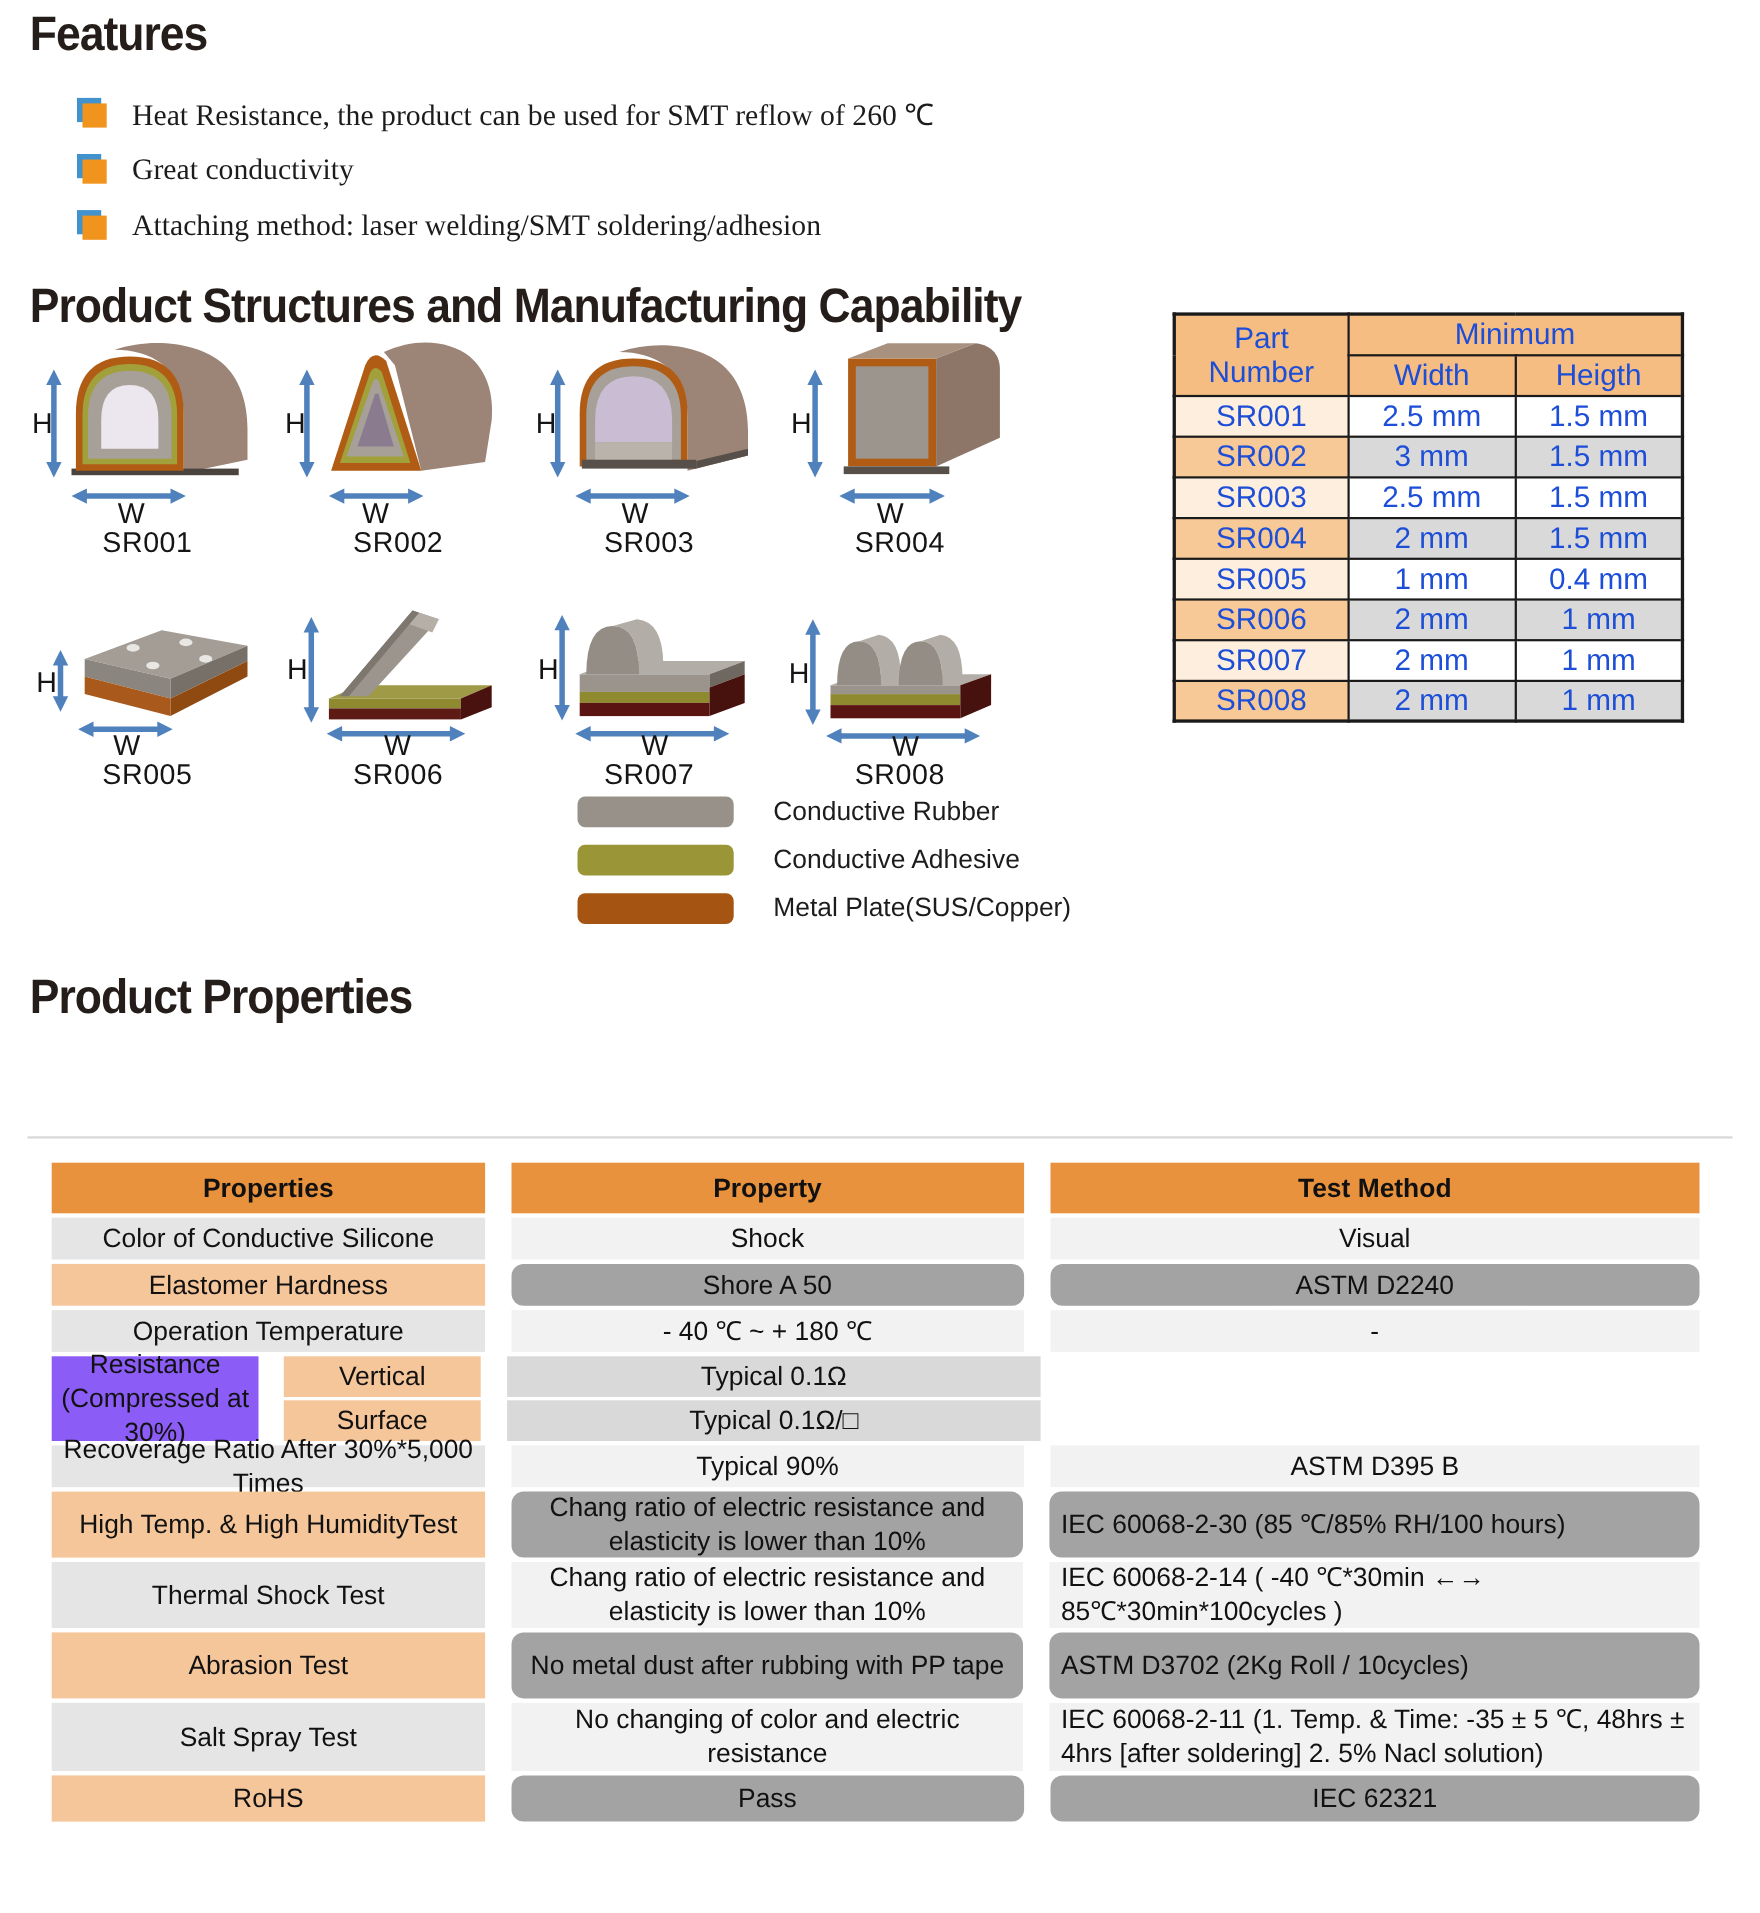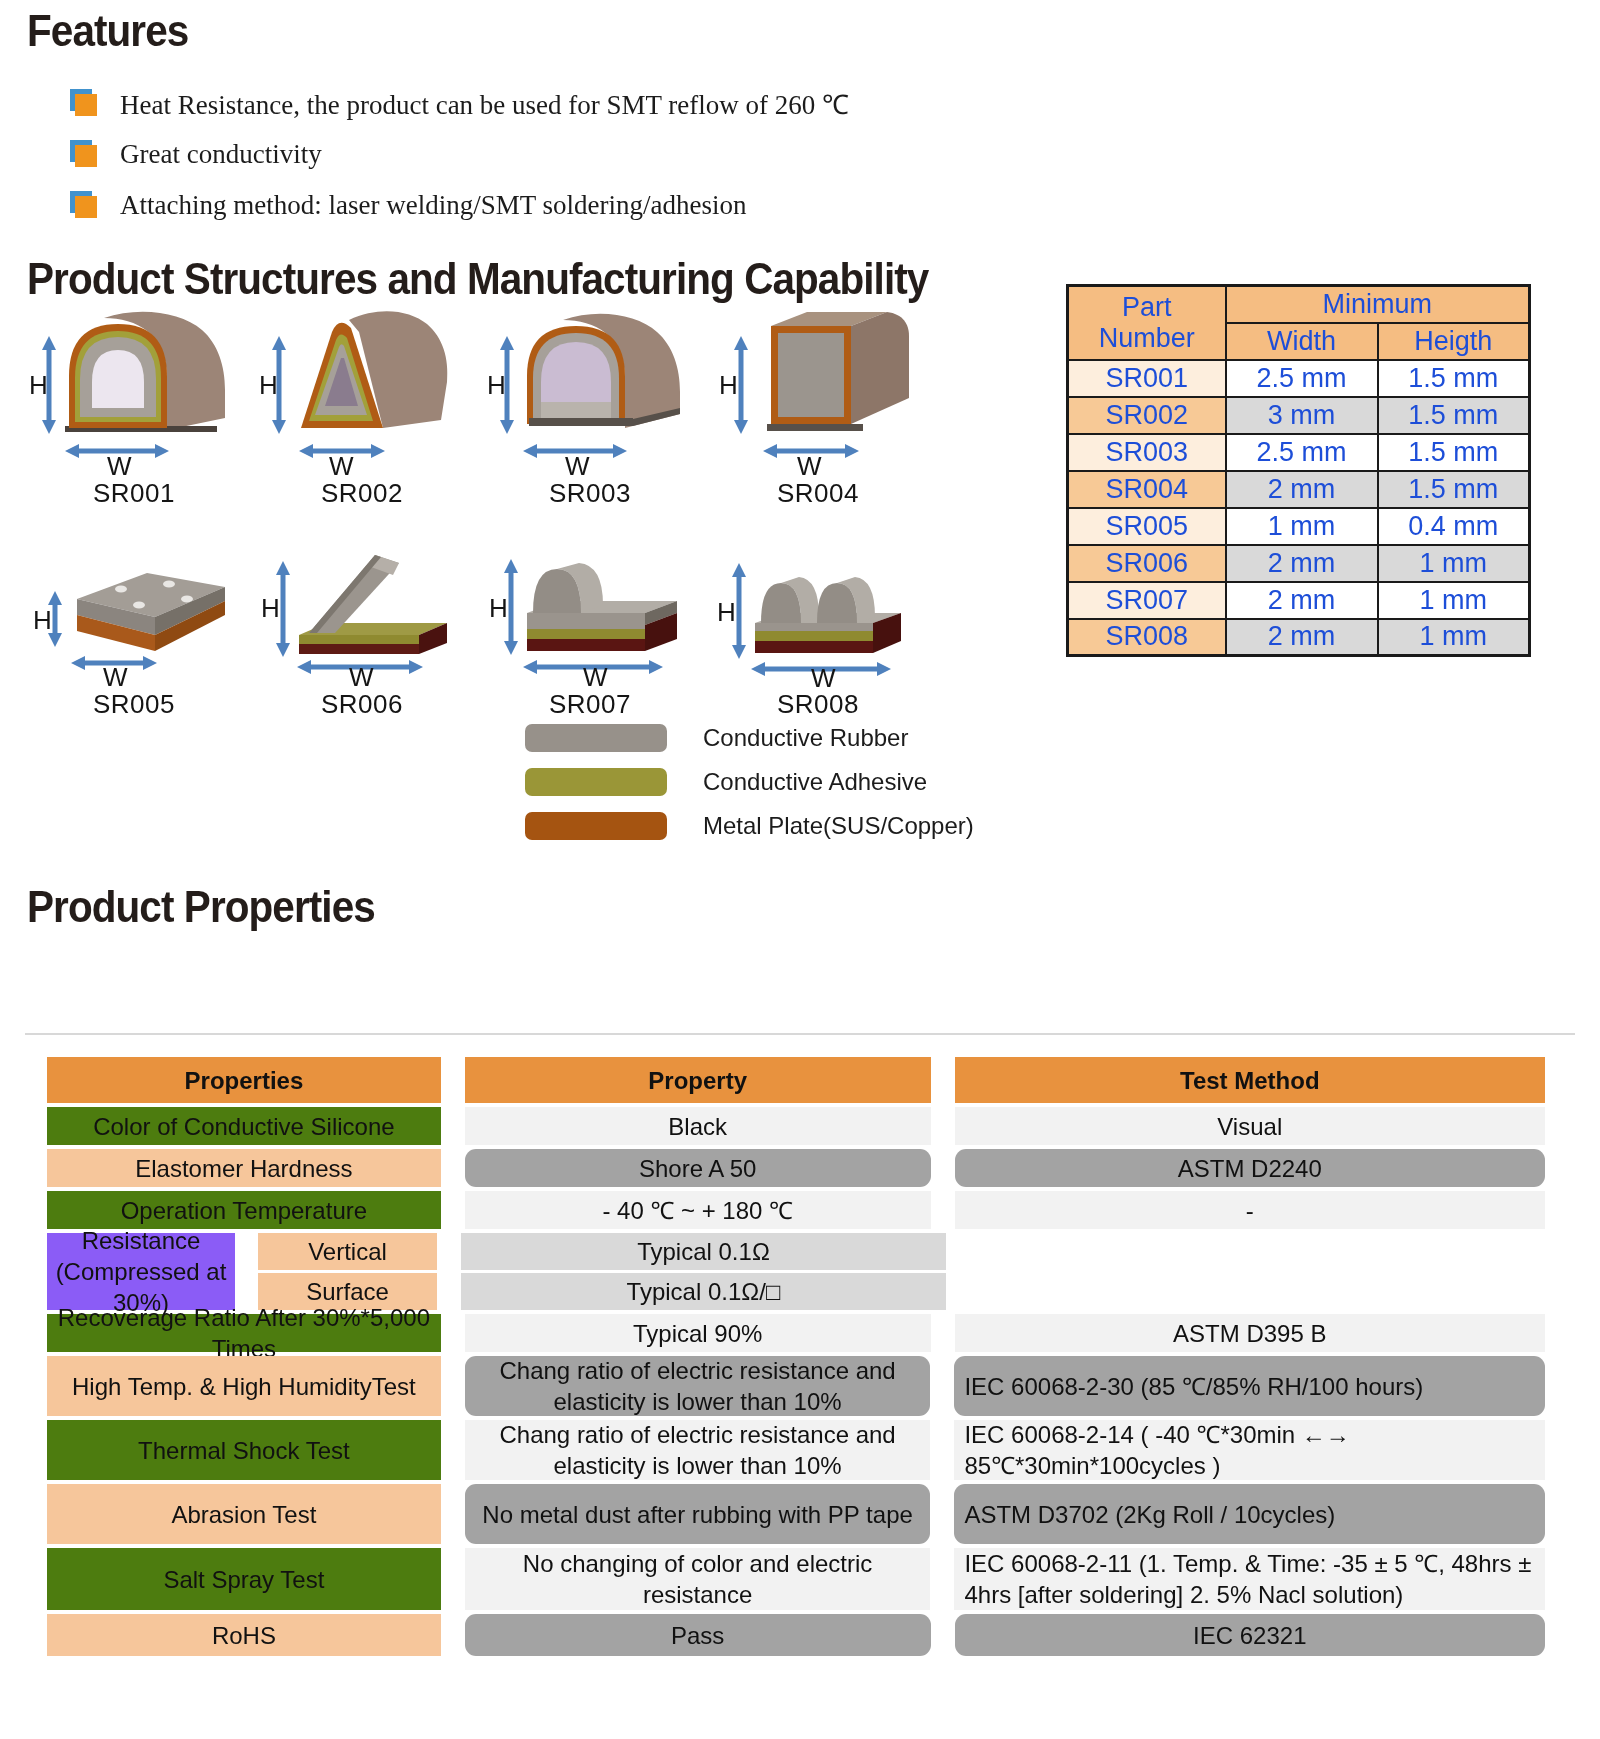--- a/index.html
+++ b/index.html
@@ -69,21 +69,21 @@
   .prow { display:flex; gap:4px; margin-bottom:4px; }
   .cell {
     display:flex; align-items:center; justify-content:center;
     text-align:center; line-height:1.3; padding:2px 6px;margin-left:20px;
   }
   .c1 { width:410px; }
   .c2 { width:485px; }
   .c3 { width:615px; }
   .cell.left { justify-content:flex-start; text-align:left; padding-left:10px; }
   .head .cell { background:#e8923e; font-weight:bold; height:46px; }
-  .light .c1 { background:#4d7c0f; }
+  .light .c1 { background:#e5e5e5; }
   .light .c2, .light .c3 { background:#f2f2f2; }
   .dark .c1 { background:#f6c69b; }
   .dark .c2, .dark .c3 { background:#a3a3a3;border-radius:11px; }
   .h38 .cell { height:38px; }
   .h42 .cell { height:42px; }
   .h60 .cell { height:60px; }
   .h62 .cell { height:62px; }
   
   .res-row { display:flex; gap:4px; margin-bottom:4px; }
   .res-left { display:flex; gap:3px; width:410px; }
@@ -383,21 +383,21 @@
 
     <div class="ptable">
       <div class="prow head">
         <div class="cell c1">Properties</div>
         <div class="cell c2">Property</div>
         <div class="cell c3">Test Method</div>
       </div>
 
       <div class="prow light h38">
         <div class="cell c1">Color of Conductive Silicone</div>
-        <div class="cell c2">Black</div>
+        <div class="cell c2">Shock</div>
         <div class="cell c3">Visual</div>
       </div>
 
       <div class="prow dark h38">
         <div class="cell c1">Elastomer Hardness</div>
         <div class="cell c2">Shore A 50</div>
         <div class="cell c3">ASTM D2240</div>
       </div>
 
       <div class="prow light h38">

